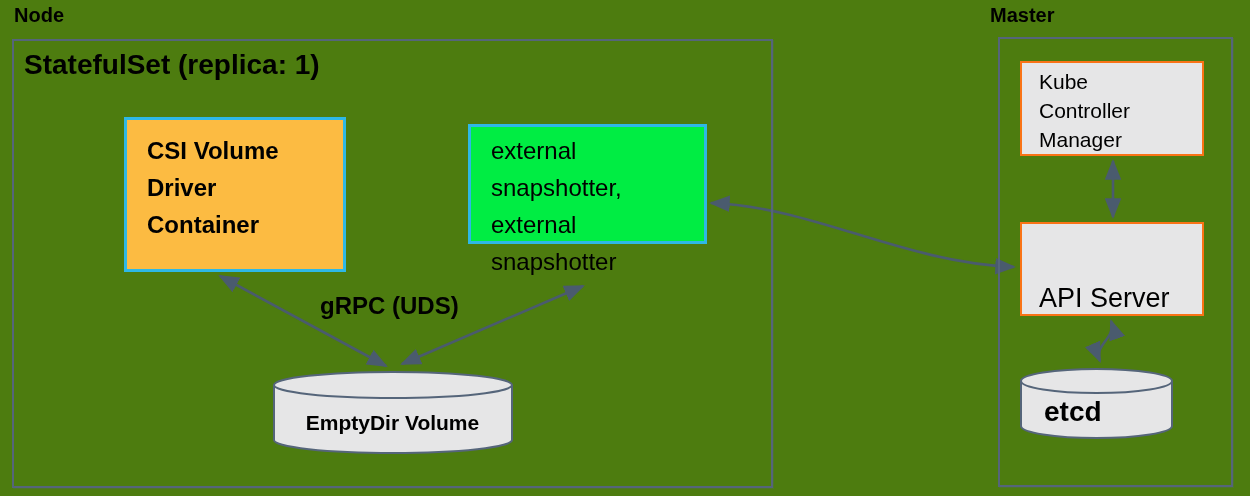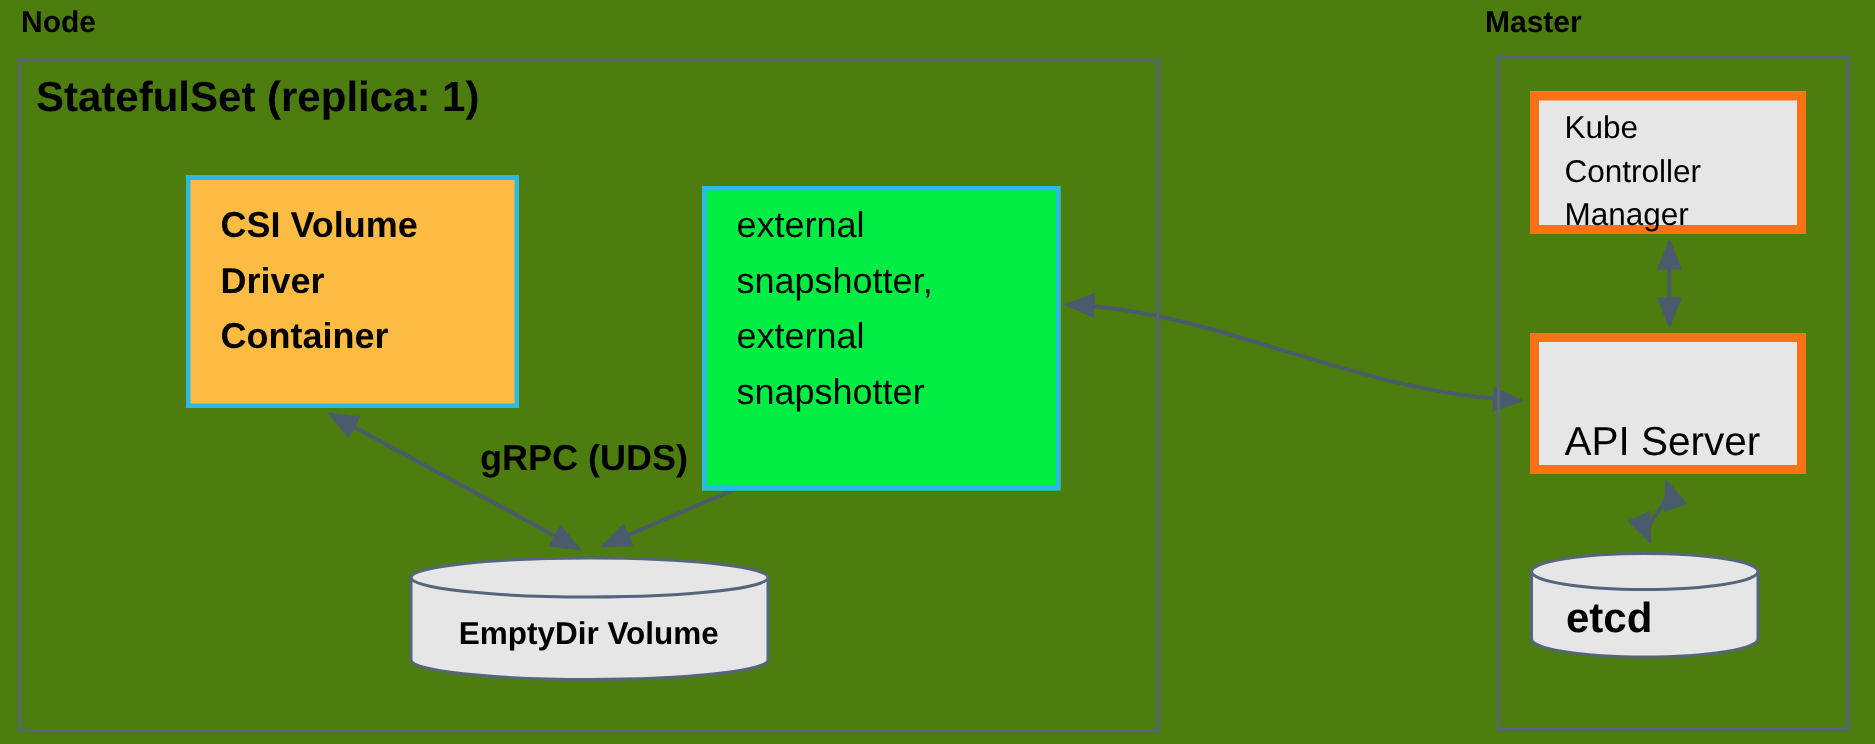--- a/index.html
+++ b/index.html
@@ -50,31 +50,31 @@
   #csi-box {
     left: 124px; top: 117px; width: 222px; height: 155px;
     background: #fcbb42;
     border: 3px solid #2eb8e6;
     padding: 12px 8px 0 20px;
     font-size: 24px;
     font-weight: 700;
     line-height: 37px;
   }
   #sidecar-box {
-    left: 468px; top: 124px; width: 239px; height: 203px;
+    left: 468px; top: 124px; width: 239px; height: 120px;
     background: #00ed43;
     border: 3px solid #2eb8e6;
     padding: 5px 0 0 20px;
     font-size: 24px;
     font-weight: 400;
     line-height: 37px;
   }
   .gray-box {
     background: #e6e6e7;
-    border: 6px solid #f97316;
+    border: 2px solid #f97316;
     box-sizing: border-box;
   }
   #kcm-box {
     left: 1020px; top: 61px; width: 184px; height: 95px;
     padding: 4px 4px 0 17px;
     font-size: 21px;
     font-weight: 400;
     line-height: 29px;
   }
   #api-box {

